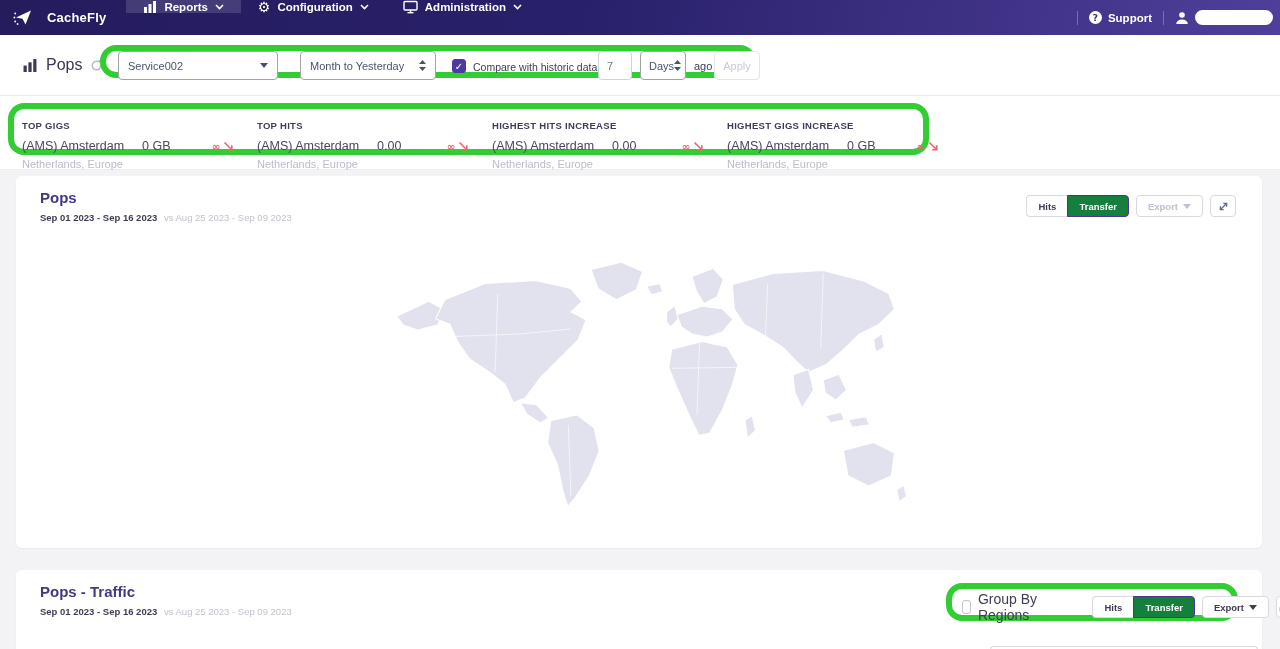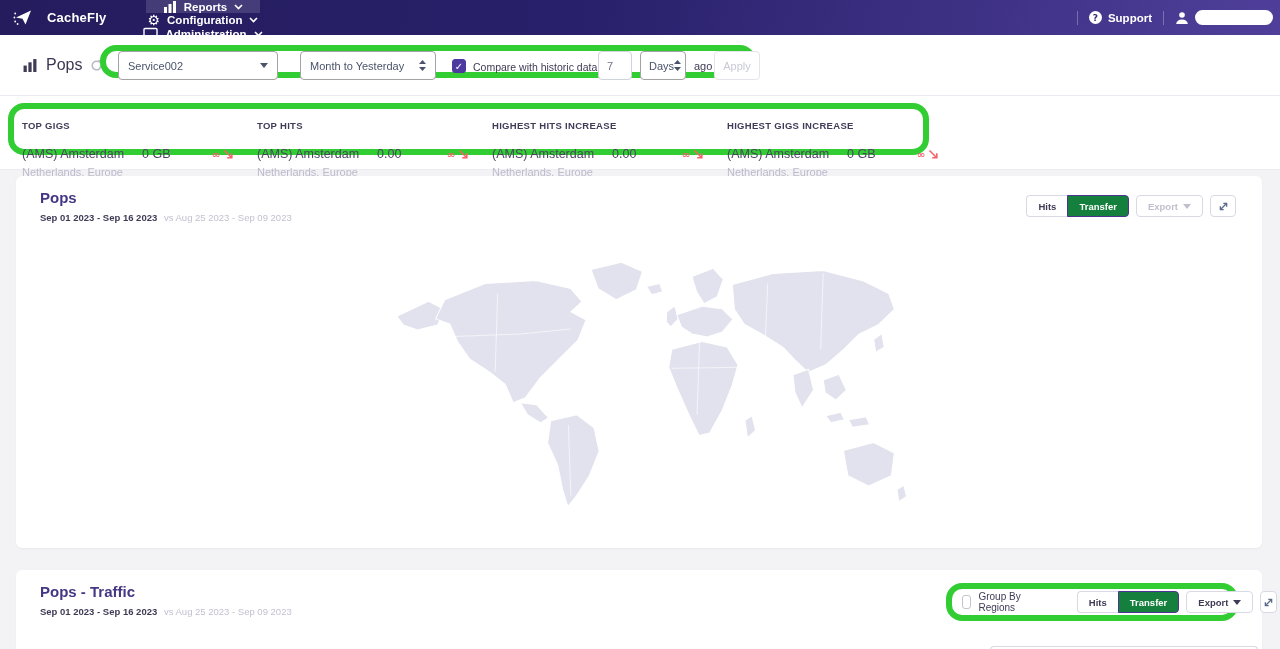--- a/index.html
+++ b/index.html
@@ -13,21 +13,21 @@
   }
   svg { display:block; }
 
   
   .nav {
     position:absolute; top:0; left:0; right:0; height:35px;
     background: linear-gradient(100deg, #251c5e 0%, #28206a 45%, #4f3f9a 100%);
     display:flex; align-items:stretch; color:#fff;
   }
   .brand { display:flex; align-items:center; gap:14px; padding:0 20px 0 13px; font-size:13px; font-weight:bold; letter-spacing:.2px; }
-  .nav-items { display:flex; align-items:center;flex-direction:column; }
+  .nav-items { display:flex; align-items:flex-start; }
   .nav-item { display:flex; align-items:center; gap:7px; padding:0 17px; font-size:11.5px; font-weight:bold; cursor:pointer; }
   .nav-item.active { background: rgba(255,255,255,.14); }
   .glyph-gear { font-family:"DejaVu Sans", sans-serif; font-size:14px; line-height:1; }
   .nav-right { margin-left:auto; display:flex; align-items:center; gap:11px; padding-right:7px; font-size:11.5px; font-weight:bold; }
   .nav-divider { width:1px; height:14px; background:rgba(255,255,255,.28); }
   .q-icon { width:13px; height:13px; border-radius:50%; background:#fff; color:#392c7c; font-size:9px; font-weight:bold; display:flex; align-items:center; justify-content:center; font-family:"DejaVu Sans",sans-serif; }
   .support-group, .user-group { display:flex; align-items:center; gap:6px; }
   .user-pill { width:78px; height:15px; background:#fff; border-radius:8px; }
 
   
@@ -50,21 +50,21 @@
   .ago-label { position:absolute; left:694px; top:25px; font-size:11px; color:#3f3b55; }
   .apply-btn { position:absolute; left:714px; top:16px; width:46px; height:29px; border:1px solid #e4e4ed; border-radius:4px; background:#fff; color:#c9c9d6; font-size:11px; display:flex; align-items:center; justify-content:center; cursor:default; }
 
   
   .statsrow { position:absolute; top:96px; left:0; right:0; height:74px; background:#fff; border-bottom:1px solid #ececf2; }
   .anno-2 { left:8px; top:7px; width:921px; height:52px; }
   .stat-card { position:absolute; top:24px; width:212px; }
   .stat-card.c0 { left:22px; }  .stat-card.c1 { left:257px; }
   .stat-card.c2 { left:492px; } .stat-card.c3 { left:727px; }
   .stat-label { font-size:9.5px; font-weight:bold; color:#403c58; letter-spacing:.3px; }
-  .stat-main { display:flex; align-items:center; margin-top:16px; font-size:12.5px; color:#4a4660; }
+  .stat-main { display:flex; align-items:center; margin-top:8px; font-size:12.5px; color:#4a4660; }
   .stat-name { width:120px; }
   .stat-value { width:50px; }
   .stat-trend { margin-left:auto; display:flex; align-items:center; gap:3px; color:#f4636a; }
   .inf { font-family:"DejaVu Sans",sans-serif; font-size:10px; font-weight:bold; }
   .stat-sub { margin-top:5px; font-size:11px; color:#bdbacb; }
 
   
   .card { position:absolute; left:16px; width:1246px; background:#fff; border-radius:6px; box-shadow:0 1px 2px rgba(40,40,80,.05); }
   .map-card { top:176px; height:372px; }
   .traffic-card { top:570px; height:90px; }
@@ -81,21 +81,21 @@
   .export-muted { color:#c1bfce; }
   .icon-btn { width:26px; height:22px; padding:0; }
   .controls { position:absolute; display:flex; align-items:center; gap:7px; }
   .map-controls { right:26px; top:19px; }
 
   .map-wrap { position:absolute; left:50%; transform:translateX(-50%); top:76px; width:540px; height:270px; }
 
   
   .anno-3 { left:930px; top:13px; width:292px; height:38px; }
   .traffic-controls { left:946px; top:21px; }
-  .tc-check-label { font-size:10px; color:#3f3b55; margin:0 6px 0 0; }
+  .tc-check-label { font-size:14px; color:#3f3b55; margin:0 6px 0 0; }
   .legend-stub { position:absolute; left:974px; top:76px; width:268px; height:13px; background:#fff; border:1px solid #d9d9e3; border-bottom:none; border-radius:4px 4px 0 0; }
 </style>
 </head>
 <body>
 
 <div class="nav">
   <div class="brand">
     <span>
       <svg width="20" height="17" viewBox="0 0 20 17">
         <path d="M3 8.5 L18 1.5 L12.5 15.5 L9.5 9.8 Z" fill="#ffffff"></path>

